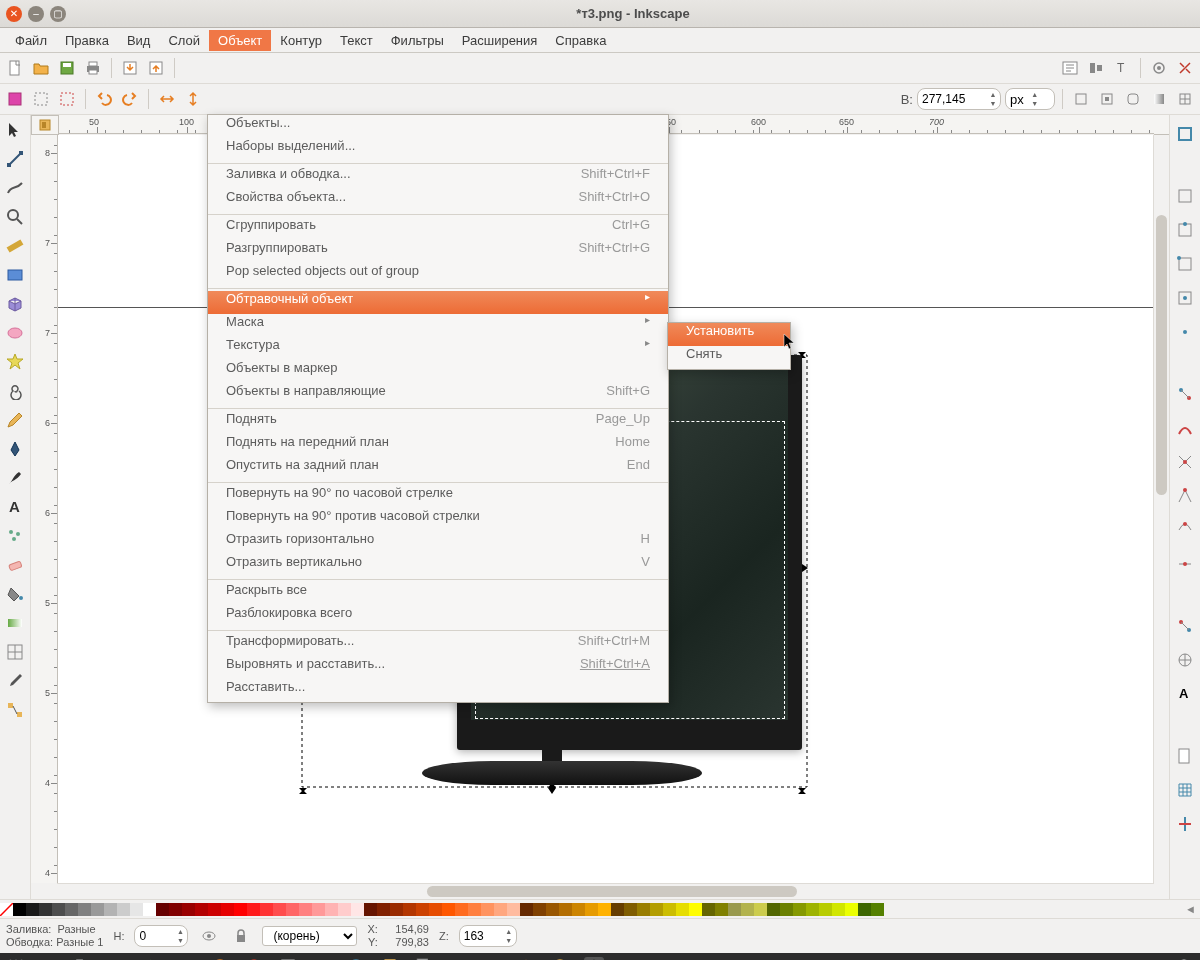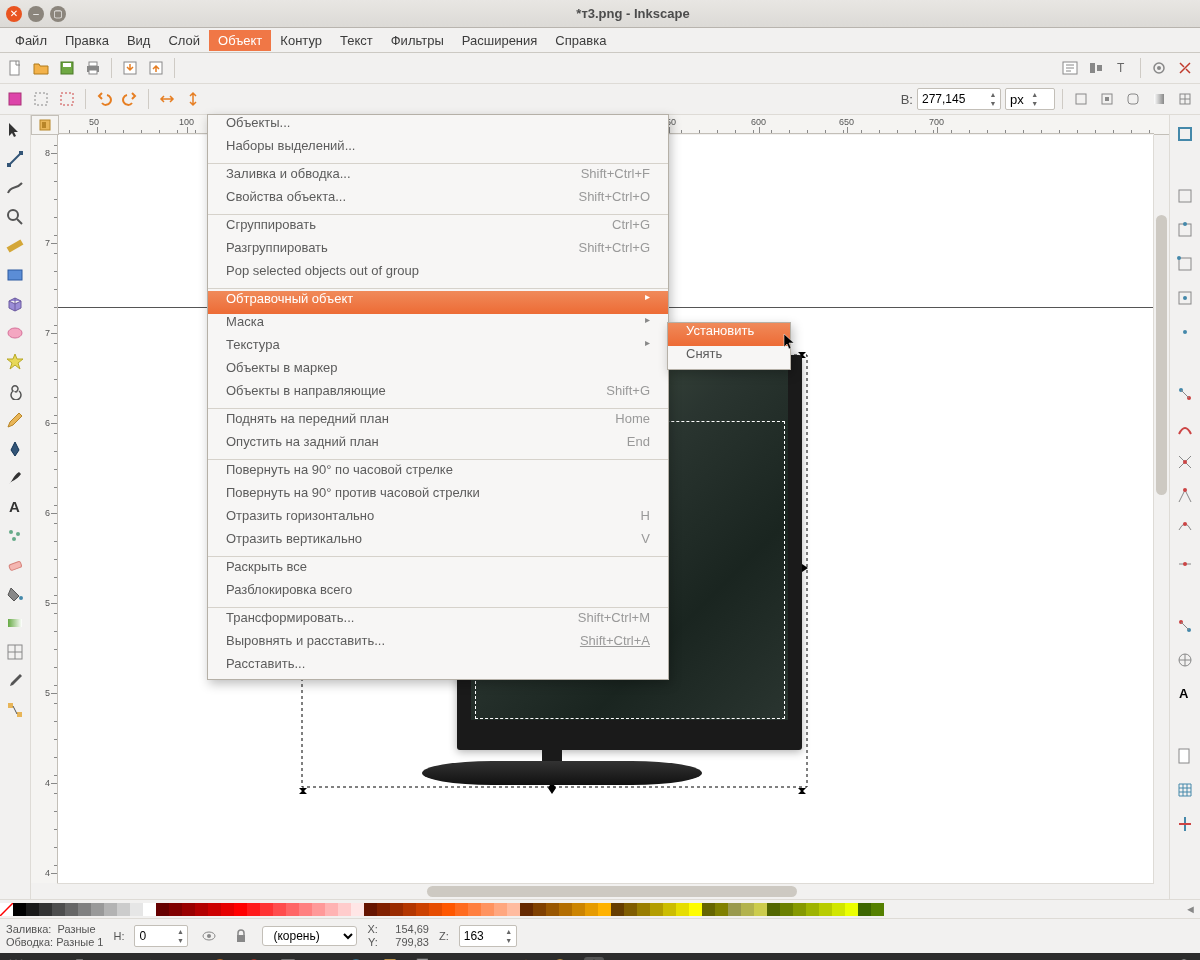--- a/index.html
+++ b/index.html
@@ -32,21 +32,21 @@
 .swatch{width:13px;height:13px;flex-shrink:0}
 .statusbar{height:34px;background:#f2f1f0;border-top:1px solid #dedbd6;display:flex;align-items:center;padding:0 6px;font-size:11px;color:#555;gap:10px}
 .panel{height:27px;background:#2c2c2c;display:flex;align-items:center;padding:0 6px;gap:14px;color:#ddd;font-size:14px}
 .panel .task{width:20px;height:20px;display:flex;align-items:center;justify-content:center}
 .dropdown{position:absolute;background:#f7f6f5;border:1px solid #b5b0a7;box-shadow:2px 4px 10px rgba(0,0,0,.25);z-index:100}
 .dropdown .ditem{height:23px;display:flex;align-items:flex-start;padding:0 18px;color:#5c5c5c;cursor:pointer;justify-content:space-between;gap:30px}
 .dropdown .ditem.hl{background:linear-gradient(#f08a5a,#ed6b35);color:#fff}
 .dropdown .dsep{height:1px;background:#d6d2cb;margin:2px 0}
 .dropdown .arrow{font-size:10px;color:#888}
 .dropdown .ditem.hl .arrow{color:#fff}
-.spin{display:inline-flex;align-items:center;border:1px solid #c3bfb8;background:#fff;height:20px;border-radius:2px}
+.spin{display:inline-flex;align-items:center;border:1px solid #c3bfb8;background:#fff;height:20px;border-radius:8px}
 .spin input{border:none;width:60px;font-size:12px;padding:0 4px;background:transparent}
 .spin .sbtn{width:14px;display:flex;flex-direction:column}
 .spin .sbtn div{height:9px;font-size:7px;text-align:center;color:#666;line-height:9px}
 .monitor{position:absolute;left:244px;top:220px;width:505px;height:540px}
 .layer-sel{border:1px solid #c3bfb8;background:#fff;border-radius:3px;padding:1px 20px 1px 6px;font-size:12px}
 .ruler-tick{position:absolute;bottom:0;width:1px;height:6px;background:#888}
 .ruler-label{position:absolute;bottom:6px;font-size:9px}
 .vtick{position:absolute;right:0;height:1px;width:6px;background:#888}
 .vlabel{position:absolute;right:7px;font-size:9px;writing-mode:horizontal-tb}
 .scrollbar-h{height:15px;background:#f2f1f0;border-top:1px solid #dedbd6;position:relative}
@@ -382,21 +382,21 @@
           <div class="ruler-label" style="left: 422px;">450</div>
           <div class="ruler-tick" style="left: 520px;"></div>
           <div class="ruler-label" style="left: 512px;">500</div>
           <div class="ruler-tick" style="left: 610px;"></div>
           <div class="ruler-label" style="left: 602px;">550</div>
           <div class="ruler-tick" style="left: 700px;"></div>
           <div class="ruler-label" style="left: 692px;">600</div>
           <div class="ruler-tick" style="left: 788px;"></div>
           <div class="ruler-label" style="left: 780px;">650</div>
           <div class="ruler-tick" style="left: 878px;"></div>
-          <div class="ruler-label" style="left: 870px;">700</div>
+          <div class="ruler-label" style="left: 870px; font-style: italic;">700</div>
           <div class="ruler-tick" style="left: 10px; height: 3px;"></div>
           <div class="ruler-tick" style="left: 28px; height: 3px;"></div>
           <div class="ruler-tick" style="left: 46px; height: 3px;"></div>
           <div class="ruler-tick" style="left: 64px; height: 3px;"></div>
           <div class="ruler-tick" style="left: 82px; height: 3px;"></div>
           <div class="ruler-tick" style="left: 100px; height: 3px;"></div>
           <div class="ruler-tick" style="left: 118px; height: 3px;"></div>
           <div class="ruler-tick" style="left: 136px; height: 3px;"></div>
           <div class="ruler-tick" style="left: 154px; height: 3px;"></div>
           <div class="ruler-tick" style="left: 172px; height: 3px;"></div>
@@ -716,20 +716,24 @@
       </div>
       <div class="ditem">
         <span>Объекты в маркер</span>
         <span style="color: rgb(153, 153, 153);"></span>
       </div>
       <div class="ditem">
         <span>Объекты в направляющие</span>
         <span style="color: rgb(153, 153, 153);">Shift+G</span>
       </div>
       <div class="dsep"></div>
+      <div class="ditem">
+        <span>Поднять</span>
+        <span style="color: rgb(153, 153, 153);">Page_Up</span>
+      </div>
       <div class="ditem">
         <span>Поднять на передний план</span>
         <span style="color: rgb(153, 153, 153);">Home</span>
       </div>
       <div class="ditem">
         <span>Опустить на задний план</span>
         <span style="color: rgb(153, 153, 153);">End</span>
       </div>
       <div class="dsep"></div>
       <div class="ditem">

